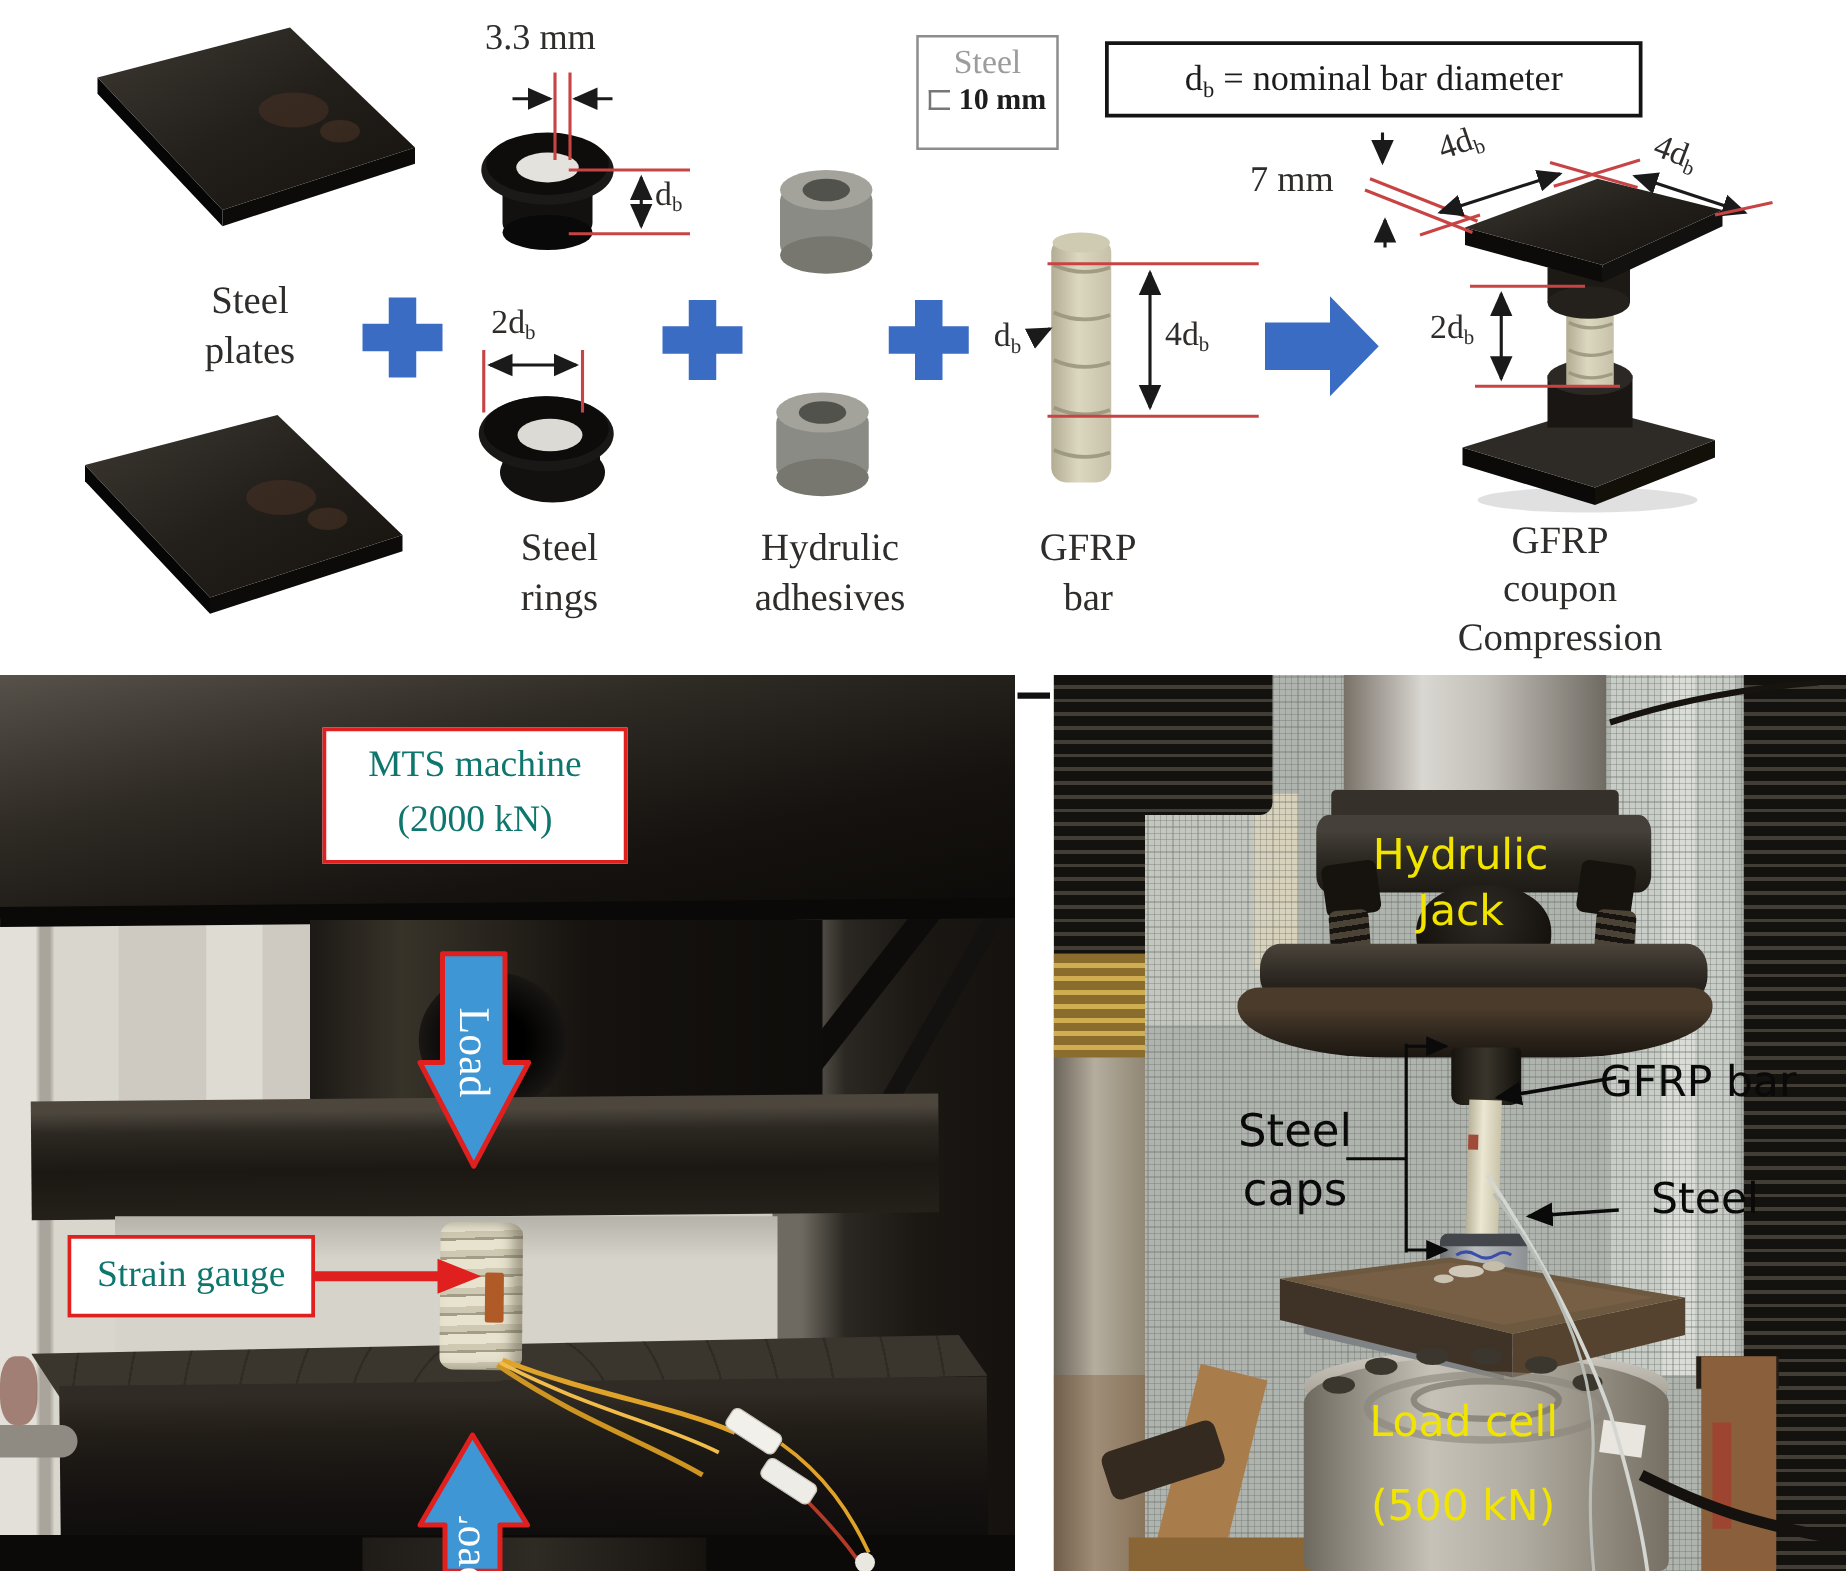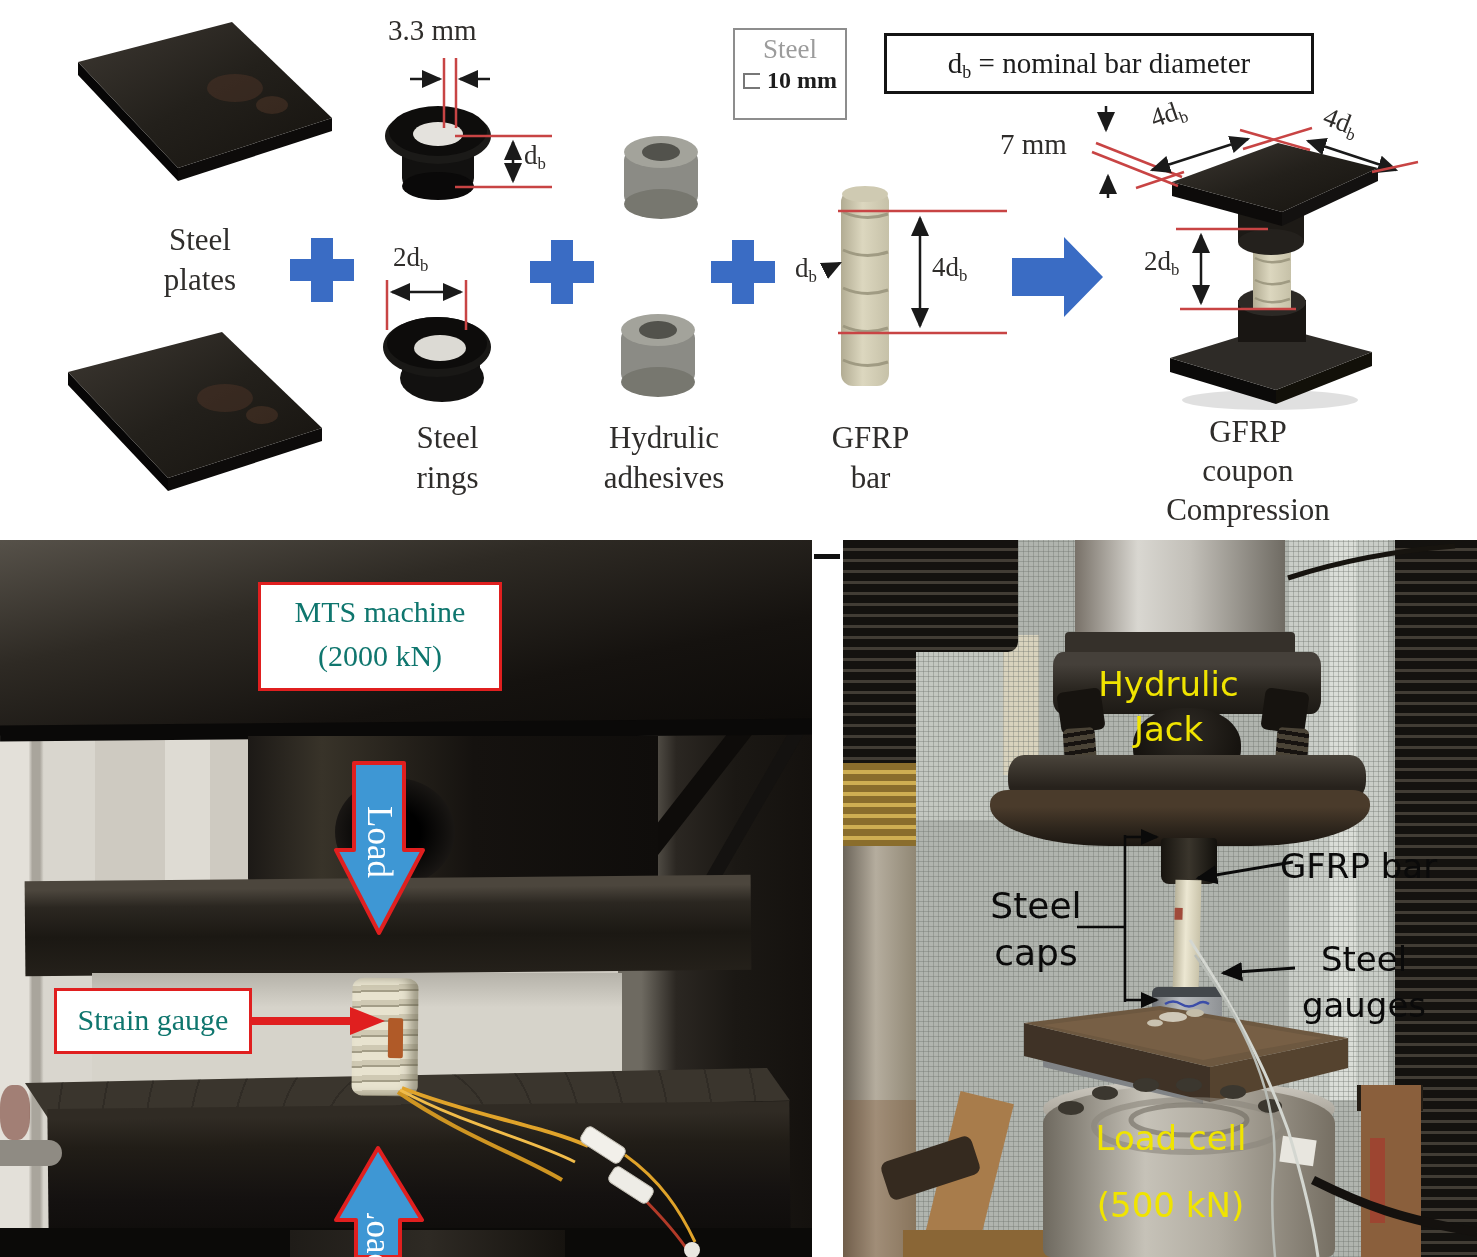--- a/index.html
+++ b/index.html
@@ -483,19 +483,18 @@
       <div>Hydrulic</div>
         <div>Jack</div>
       </div>
     <div class="klabel pr-caps">
       <div>Steel</div>
         <div>caps</div>
       </div>
     <div class="klabel pr-bar">GFRP bar</div>
     <div class="klabel pr-strain">
       <div>Steel</div>
-        <div>gauges</div>
       </div>
     <div class="ylabel pr-lc1">Load cell</div>
     <div class="ylabel pr-lc2">(500 kN)</div>
   </div>
 
 </div>
 
 </body></html>

